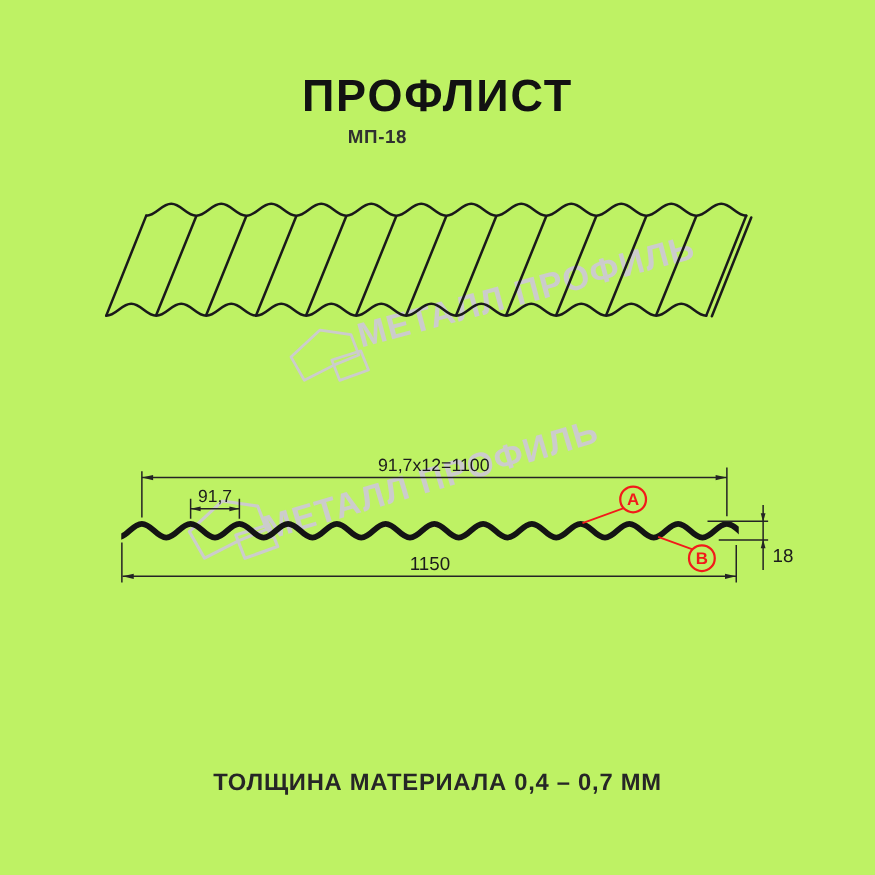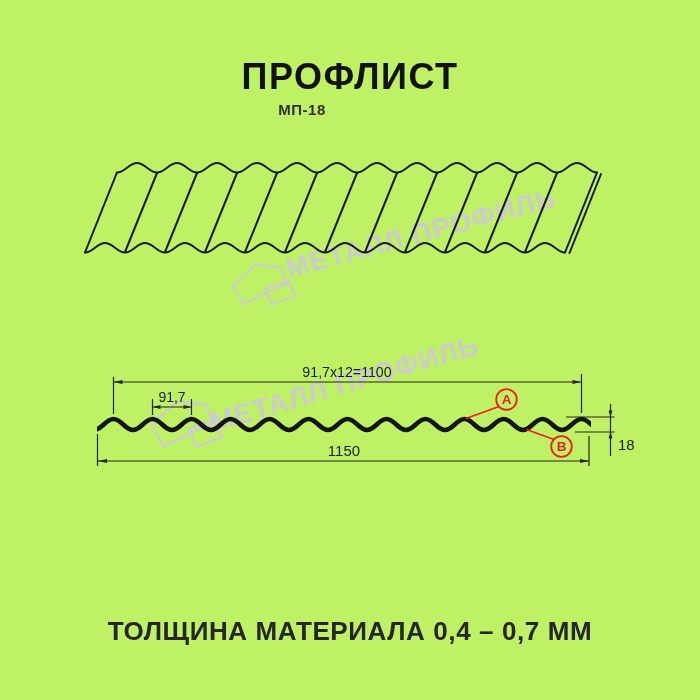--- a/index.html
+++ b/index.html
@@ -10,21 +10,21 @@
   .title{
     position:absolute;left:0;top:56px;width:700px;text-align:center;
     font-size:36px;font-weight:800;letter-spacing:1.5px;color:#121212;
   }
   .subtitle{
     position:absolute;left:0;top:101px;width:604px;text-align:center;
     font-size:15px;font-weight:700;letter-spacing:.5px;color:#303030;
   }
   .caption{
     position:absolute;left:0;top:616px;width:700px;text-align:center;
-    font-size:26px;font-weight:600;letter-spacing:.6px;color:#262626;
+    font-size:19px;font-weight:600;letter-spacing:.6px;color:#262626;
   }
   svg{position:absolute;left:0;top:0;}
   .persp{stroke:#1a1a1a;stroke-width:2;fill:none;stroke-linejoin:round;stroke-linecap:round;}
   .secwave{stroke:#141414;stroke-width:4.6;fill:none;}
   .dim{stroke:#242424;stroke-width:1.2;fill:none;}
   .arr{fill:#242424;stroke:none;}
   .dimtxt{fill:#1c1c1c;font-family:"Liberation Sans","DejaVu Sans",sans-serif;}
   .red{stroke:#f21a1a;fill:none;}
   .redtxt{fill:#f21a1a;font-weight:bold;font-family:"Liberation Sans","DejaVu Sans",sans-serif;}
   .wm{stroke:#cccccc;stroke-width:2.2;fill:none;stroke-linejoin:round;}

